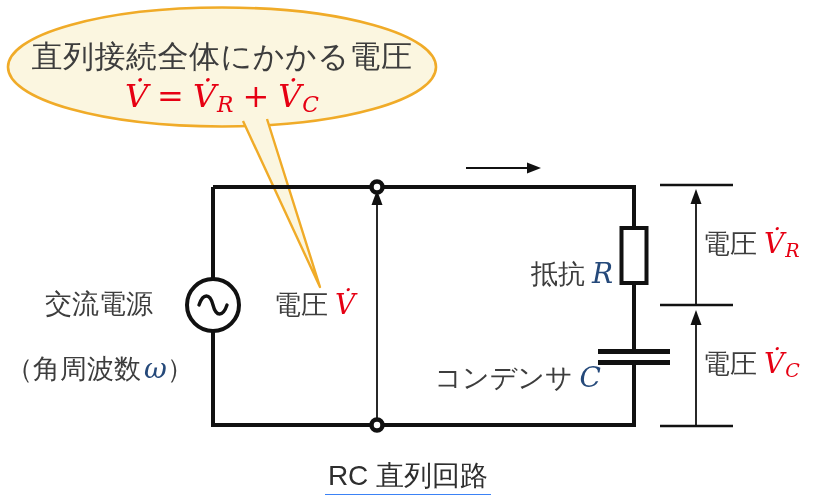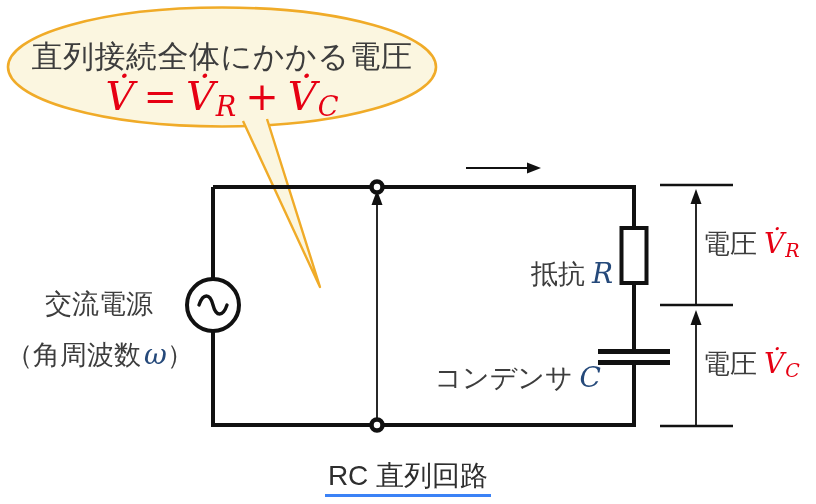--- a/index.html
+++ b/index.html
@@ -13,26 +13,26 @@
   }
   .stage svg{position:absolute;left:0;top:0;}
   .lbl{position:absolute; color:var(--text-dark); font-size:27px; line-height:29px; white-space:nowrap;}
   .sym{font-family:"DejaVu Serif","Liberation Serif",serif; font-style:italic; color:var(--navy); margin-left:7px; font-size:28px;}
   .sym.red{color:var(--red);margin-top:16px;}
   .sub{font-size:0.68em; vertical-align:-0.22em; margin-left:1px;}
   .bubble-line1{position:absolute; left:18px; top:40px; width:408px; text-align:center;
     font-size:31px; line-height:34px; color:var(--text-dark); letter-spacing:0.5px;}
   .bubble-formula{position:absolute; left:18px; top:79px; width:408px; text-align:center;
     font-family:"DejaVu Serif","Liberation Serif",serif; font-style:italic;
-    font-size:40px; line-height:34px; color:var(--red);}
+    font-size:32px; line-height:34px; color:var(--red);}
   .bubble-formula .op{font-style:normal; margin:0 9px;}
   .right-align{text-align:right;margin-top:21px;}
   .title{position:absolute; top:461px; left:0; right:0; margin:0 auto; width:fit-content;
     font-size:28px; line-height:30px; color:#2e2e2e;
-    border-bottom:3px solid #3b82f6; padding:0 3px 3px 3px;}
+    border-bottom:1px solid #3b82f6; padding:0 3px 3px 3px;}
 </style>
 </head>
 <body>
 
 <div class="stage">
 
   <svg width="816" height="504" viewBox="0 0 816 504">
 
     <ellipse cx="222" cy="67" rx="214" ry="59.5" style="fill:var(--bubble-fill);stroke:var(--bubble-stroke);stroke-width:2.6"></ellipse>
     <path d="M 243 121 L 320 287 L 267 119" style="fill:var(--bubble-fill);stroke:var(--bubble-stroke);stroke-width:2.4;stroke-linejoin:round"></path>
@@ -70,23 +70,24 @@
   </svg>
 
   <div class="bubble-line1">直列接続全体にかかる電圧</div>
   <div class="bubble-formula"><span>V̇</span><span class="op">=</span><span>V̇</span><span class="sub">R</span><span class="op">+</span><span>V̇</span><span class="sub">C</span></div>
 
 
   <div class="lbl right-align" style="left:460px;top:238px;width:153px;"><span>抵抗</span><span class="sym">R</span></div>
 
   <div class="lbl right-align" style="left:398px;top:342px;width:203px;text-align:right;"><span>コンデンサ</span><span class="sym">C</span></div>
 
+  <div class="lbl" style="left:274px;top:290px;"><span>電圧</span><span class="sym red">V̇</span></div>
 
   <div class="lbl" style="left:703px;top:229px;"><span>電圧</span><span class="sym red"><span>V̇</span><span class="sub">R</span></span></div>
 
   <div class="lbl" style="left:45px;top:290px;">交流電源</div>
 
   <div class="lbl" style="left:703px;top:349px;"><span>電圧</span><span class="sym red"><span>V̇</span><span class="sub">C</span></span></div>
-  <div class="lbl" style="left:6px;top:340px;"><span>（角周波数</span><span class="sym" style="margin-left:3px;">ω</span><span>）</span></div>
+  <div class="lbl" style="left:6px;top:354px;"><span>（角周波数</span><span class="sym" style="margin-left:3px;">ω</span><span>）</span></div>
 
   <div class="title">RC 直列回路</div>
 
 </div>
 
 </body></html>

